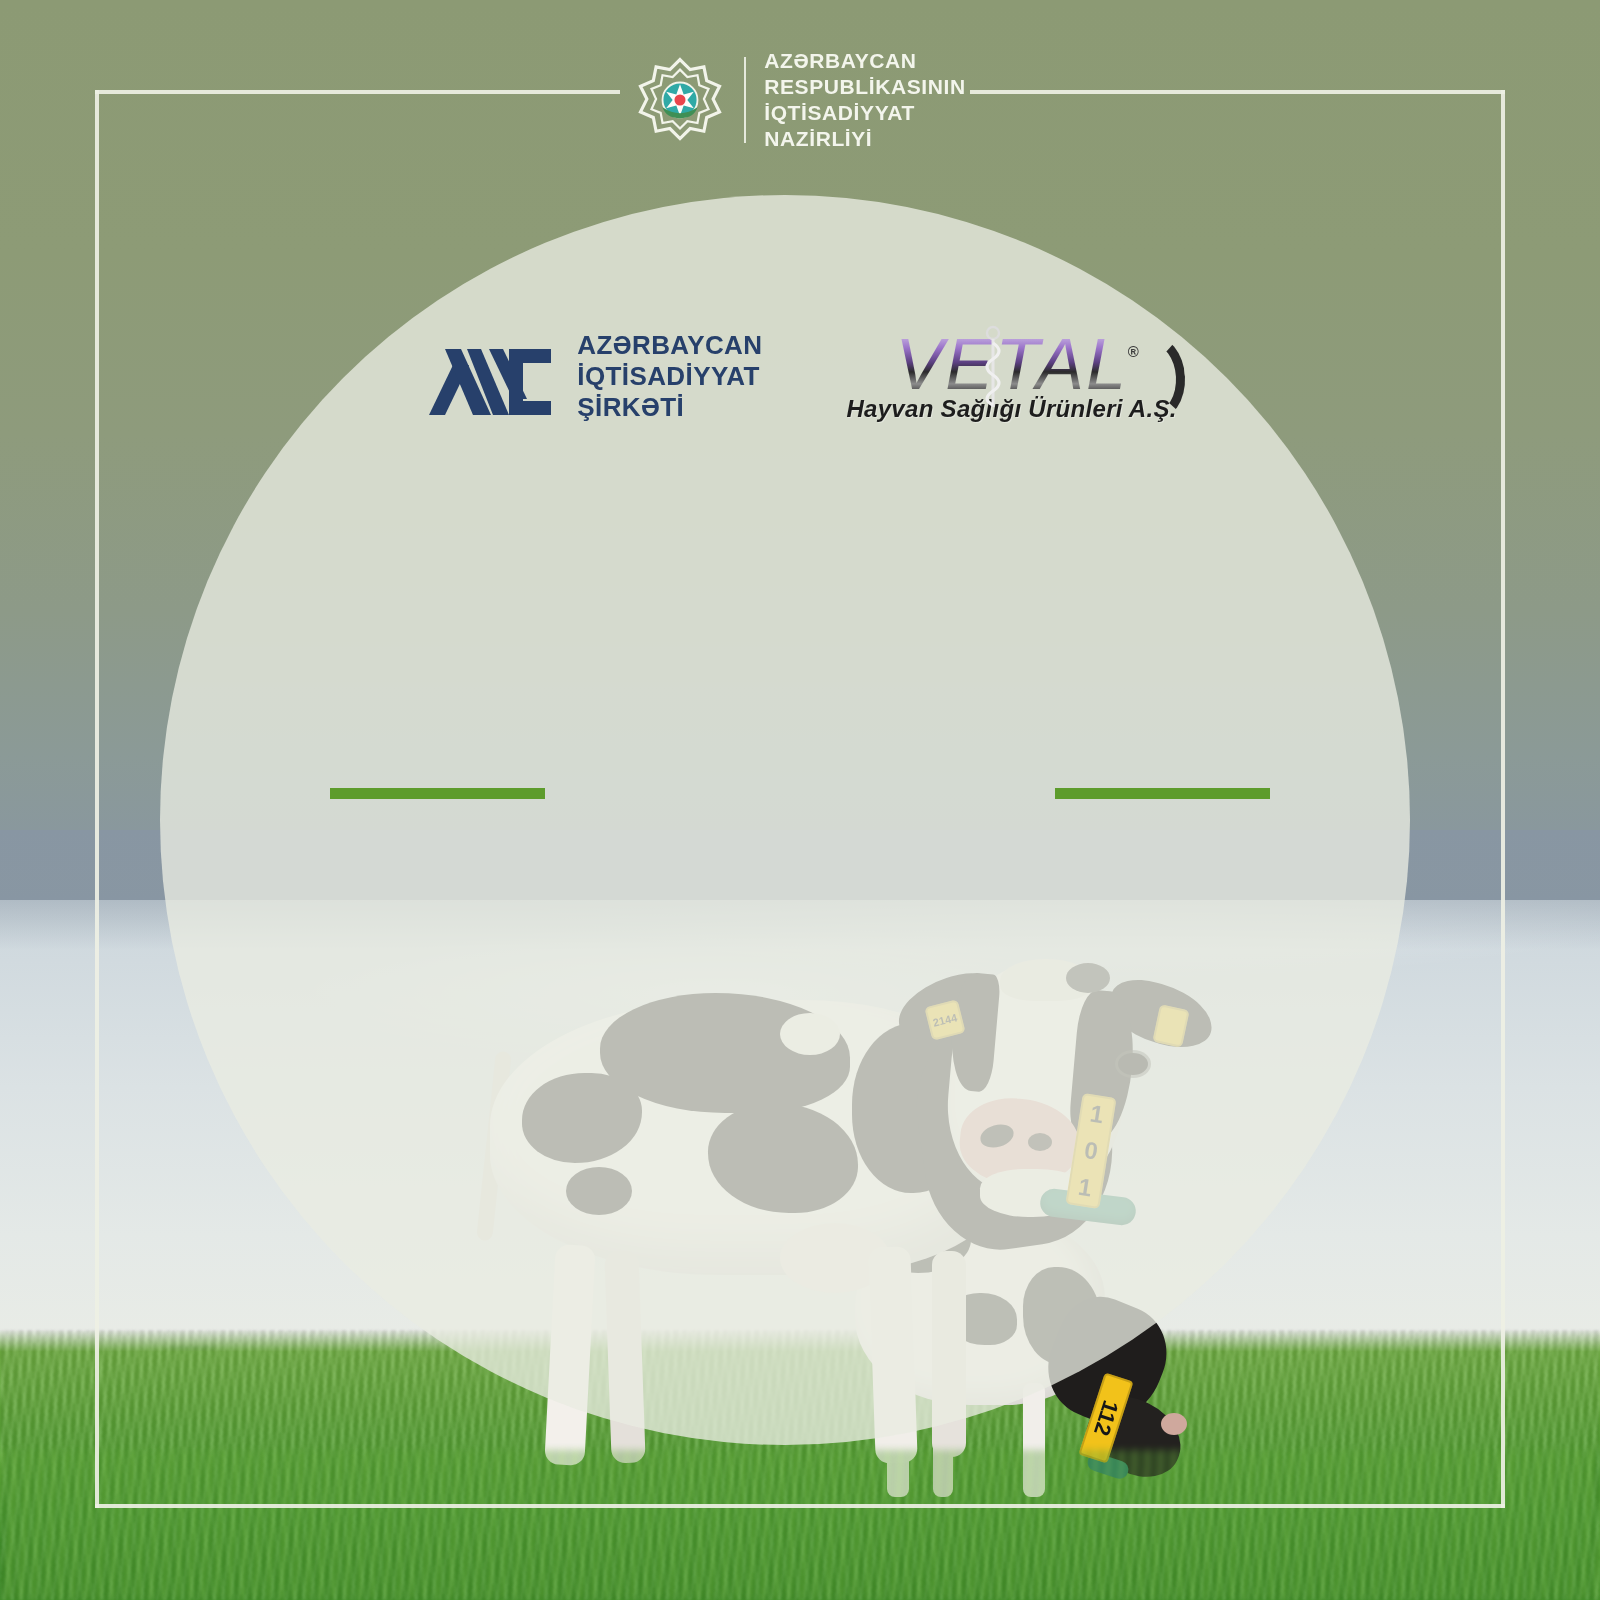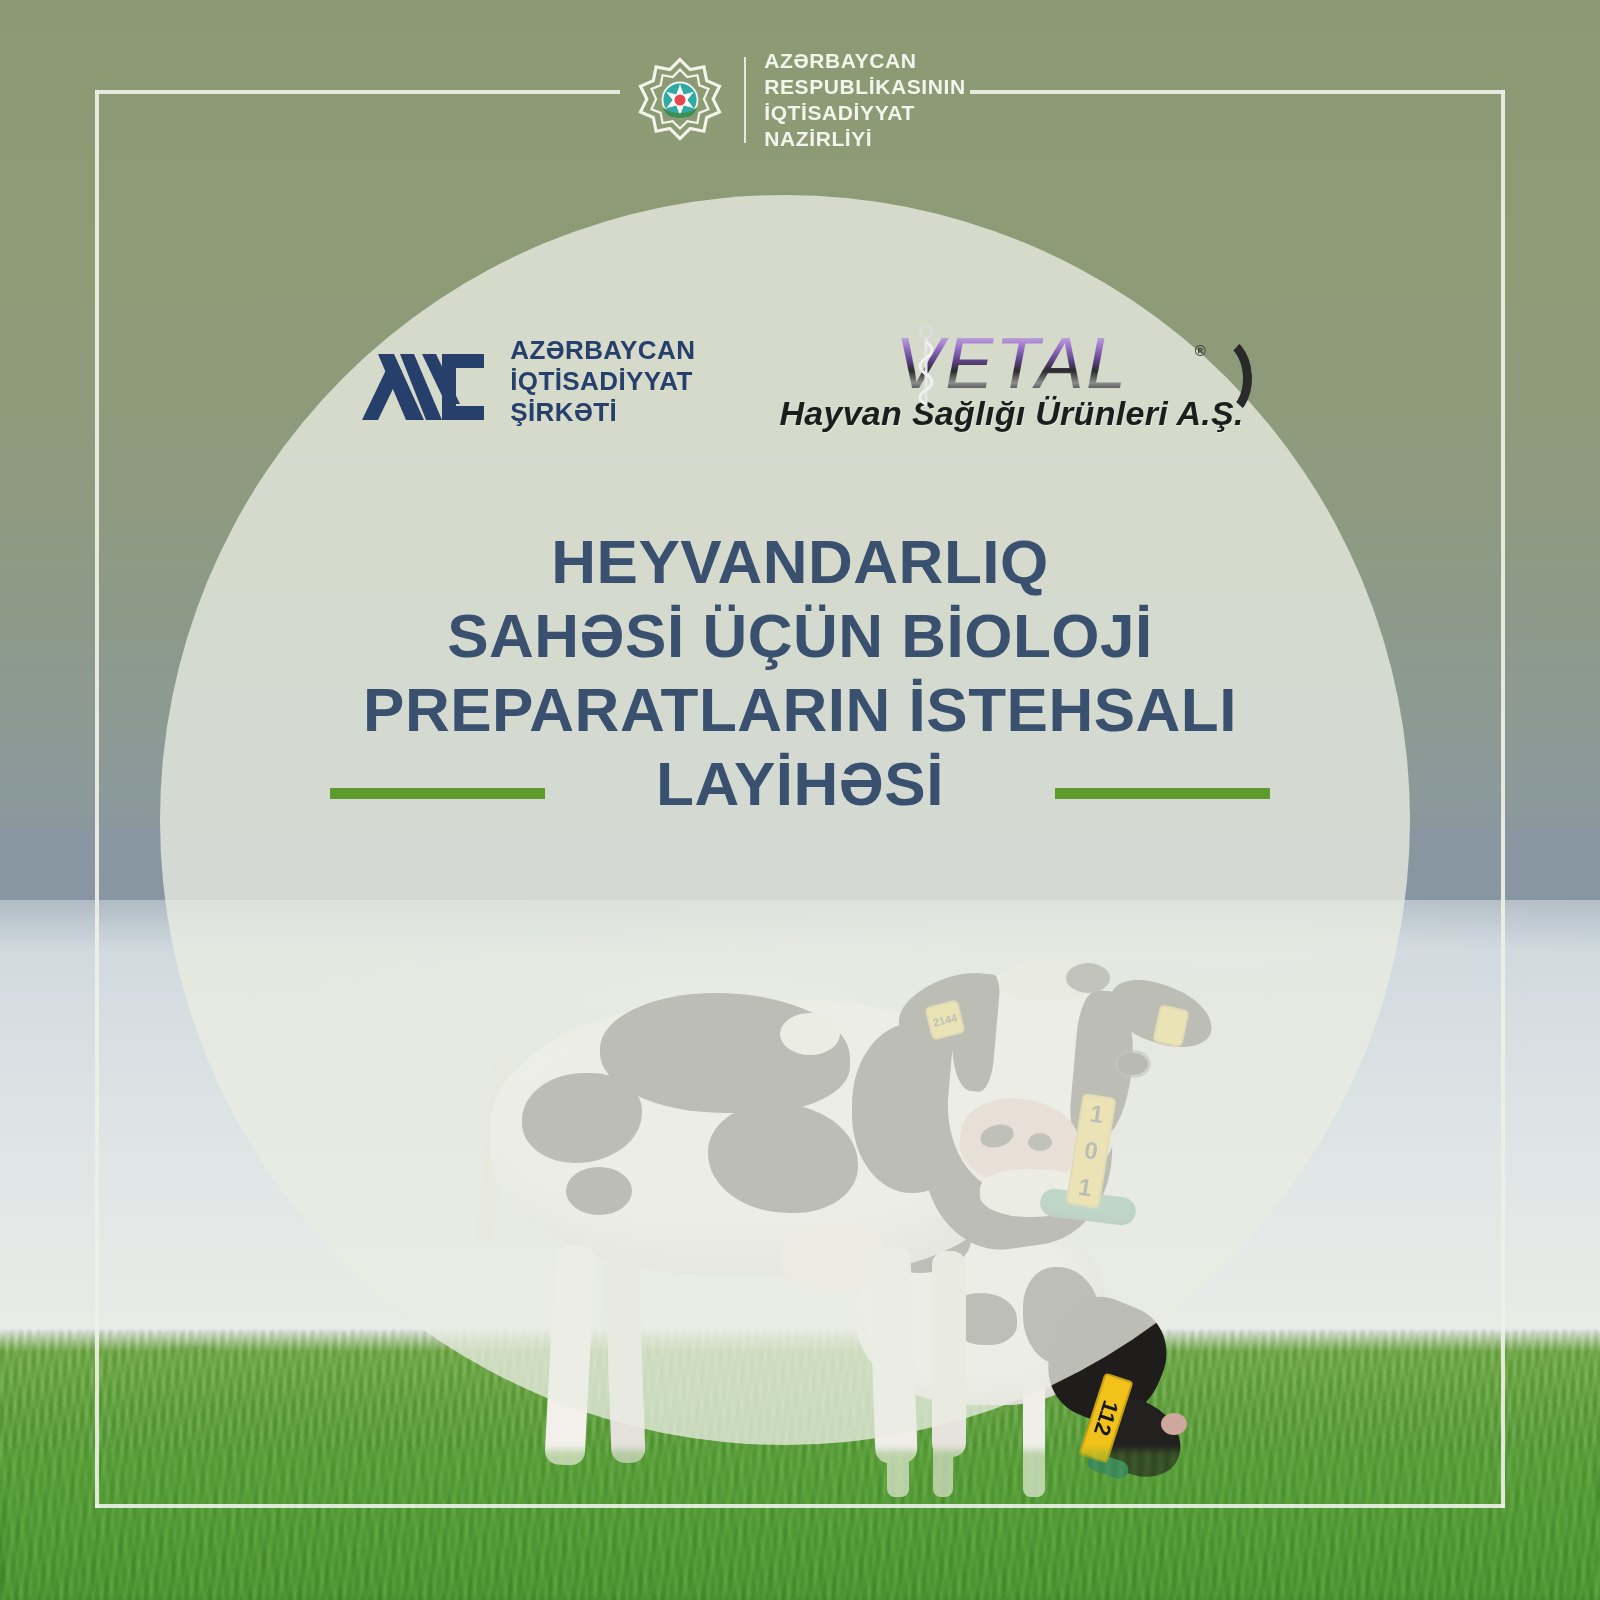--- a/index.html
+++ b/index.html
@@ -278,21 +278,21 @@
   .vetal .swoosh {
     position:absolute; right:-8px; top:4px; width:64px; height:86px;
     border-right:9px solid #2a2a2a;
     border-radius:0 50% 50% 0 / 0 50% 50% 0;
     border-top:9px solid transparent; border-bottom:9px solid transparent;
     transform:rotate(-3deg);
   }
   .vetal .caduceus { position:absolute; left:132px; top:-6px; width:30px; height:84px; }
   .vetal .reg { position:absolute; right:38px; top:12px; font-size:15px; color:#3c3c3c; font-weight:bold; }
   .vetal .tagline {
-    font-size:34px; font-weight:bold; font-style:italic; color:#1d1d1d;
+    font-size:24px; font-weight:bold; font-style:italic; color:#1d1d1d;
     letter-spacing:.3px; margin-top:-2px;
     text-shadow:1px 1px 0 rgba(255,255,255,.35);
   }
 
   
   .title-block { position:absolute; left:0; top:525px; width:1600px; text-align:center; }
   .title-block .line {
     color:#39506f; font-size:62px; font-weight:bold; line-height:74px;
     letter-spacing:.5px; text-transform:uppercase;
   }
@@ -440,25 +440,19 @@
       <svg class="caduceus" viewBox="0 0 30 84">
         <circle cx="15" cy="8" r="6" fill="none" stroke="#dddddd" stroke-width="2.4"></circle>
         <line x1="15" y1="14" x2="15" y2="82" stroke="#e6e6e6" stroke-width="3"></line>
         <path d="M15 18 q12 8 0 16 q-12 8 0 16 q12 8 0 16 q-12 8 0 14" fill="none" stroke="#f0f0f0" stroke-width="3.2"></path>
       </svg>
       <div class="tagline">Hayvan Sağlığı Ürünleri A.Ş.</div>
     </div>
 
   </div>
 
-  <div class="title-block">
-    <div class="line">HEYVANDARLIQ</div>
-    <div class="line">SAHƏSİ ÜÇÜN BİOLOJİ</div>
-    <div class="line">PREPARATLARIN İSTEHSALI</div>
-    <div class="line">LAYİHƏSİ</div>
-  </div>
 
   <div class="accent-row">
     <div class="accent-bar"></div>
     <div class="accent-bar"></div>
   </div>
 
 </div>
 
 </body></html>

